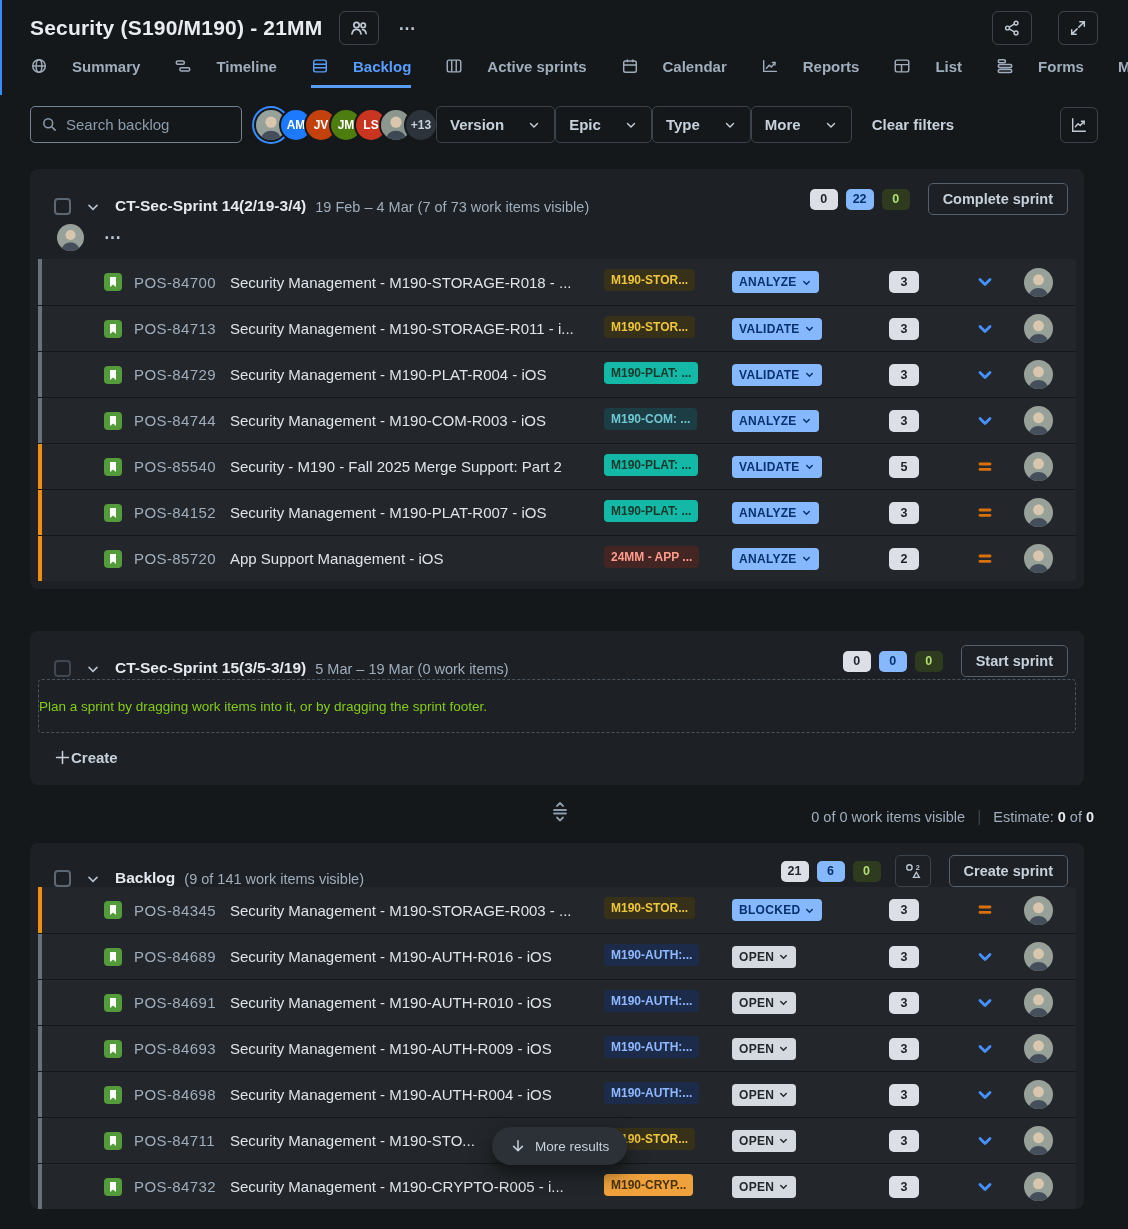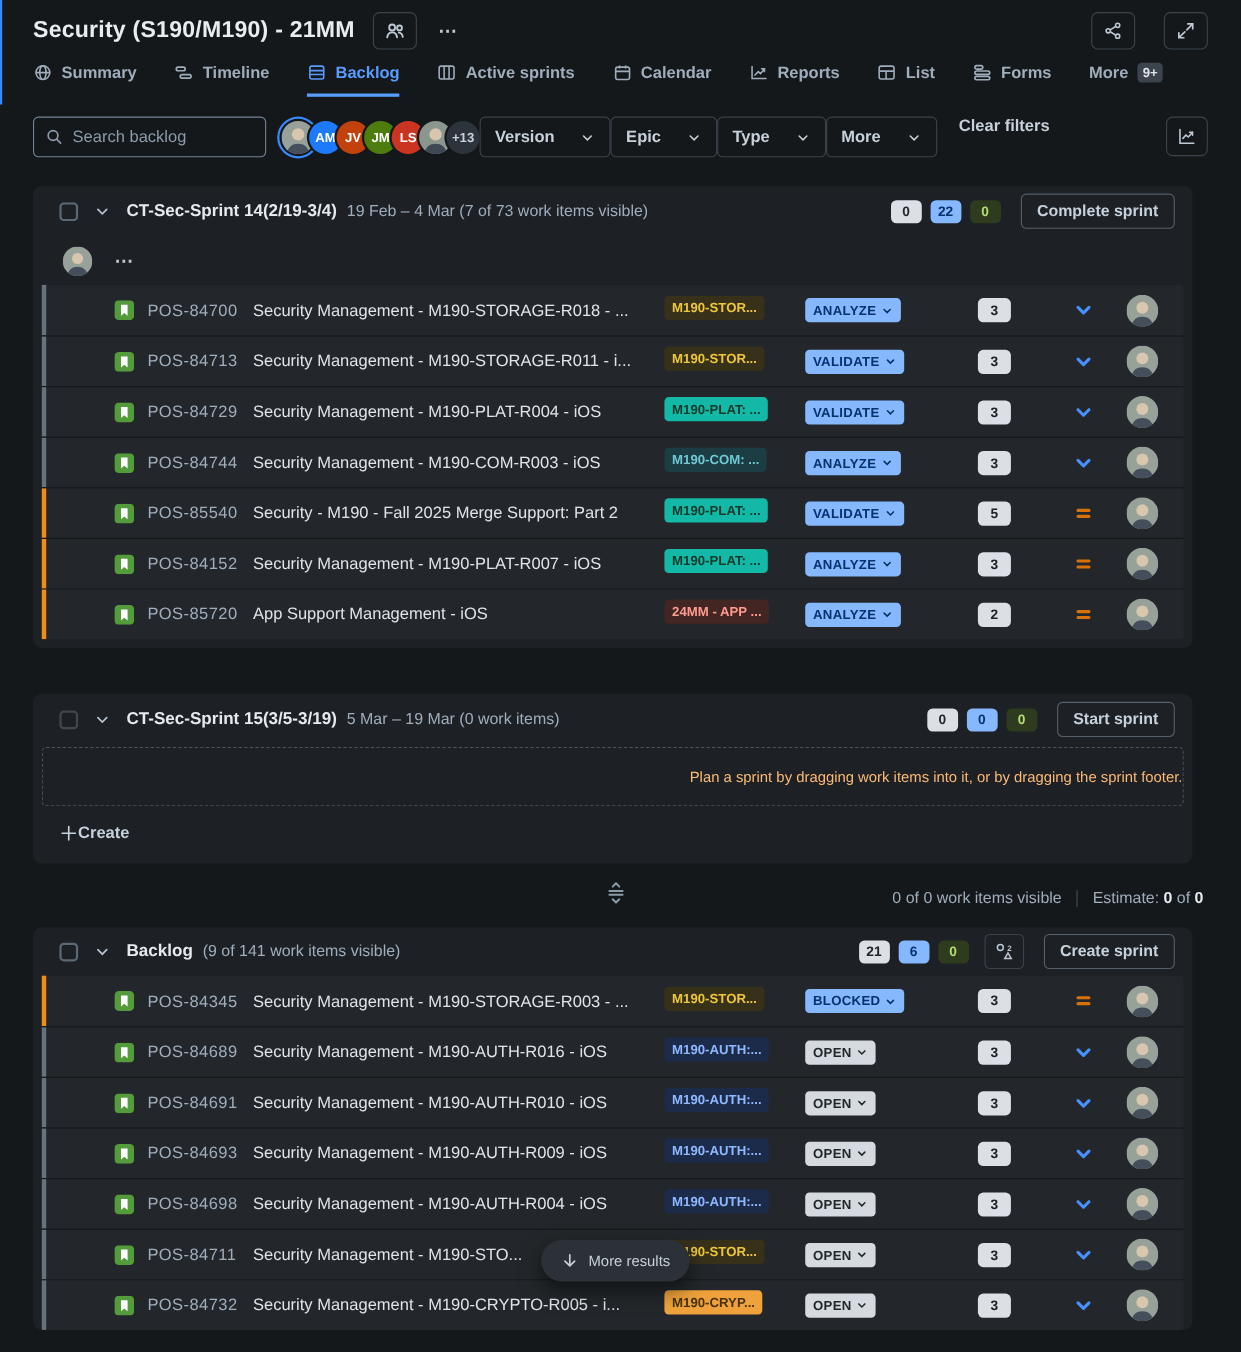--- a/index.html
+++ b/index.html
@@ -10,40 +10,40 @@
   
   .titlebar{display:flex;align-items:center;padding:10px 30px 0 30px;height:46px}
   .page-title{font-size:21px;font-weight:bold;color:#E8EDF2;letter-spacing:.2px}
   .icobtn{width:40px;height:34px;border:1px solid #3B444C;border-radius:6px;display:flex;align-items:center;justify-content:center;color:#BFC9D4;background:transparent;cursor:pointer}
   .ellip{color:#BFC9D4;font-size:17px;font-weight:bold;letter-spacing:1px;cursor:pointer}
   .titlebar .icobtn{margin-left:16px}
   .titlebar .ellip{margin-left:20px}
   .tb-right{margin-left:auto;display:flex;gap:10px}
   
   .tabs{display:flex;align-items:flex-end;gap:34px;padding:4px 30px 0 30px;height:42px}
-  .tab{display:flex;align-items:center;gap:8px;color:#9FADBC;font-size:15px;font-weight:600;padding-bottom:10px;border-bottom:3px solid transparent;cursor:pointer;white-space:nowrap}
+  .tab{display:flex;align-items:center;gap:24px;color:#9FADBC;font-size:15px;font-weight:600;padding-bottom:10px;border-bottom:3px solid transparent;cursor:pointer;white-space:nowrap}
   .tab.active{color:#579DFF;border-bottom-color:#579DFF}
   .tab .badge9{background:#3B444C;color:#DEE4EA;font-size:12px;font-weight:bold;border-radius:4px;padding:2px 5px}
   
-  .toolbar{display:flex;padding:18px 30px 0 30px}
+  .toolbar{display:flex;align-items:center;padding:18px 30px 0 30px}
   .search{display:flex;align-items:center;gap:8px;width:212px;height:37px;border:1.5px solid #738496;border-radius:5px;padding:0 10px;color:#8C9BAB;background:transparent}
   .search input{background:transparent;border:none;outline:none;color:#DEE4EA;font-size:15px;width:150px}
   .search input::placeholder{color:#8C9BAB}
   .avstack{display:flex;align-items:center;margin-left:14px}
   .av{width:30px;height:30px;border-radius:50%;display:flex;align-items:center;justify-content:center;font-size:12px;font-weight:bold;color:#fff;box-shadow:0 0 0 2px #15181B;margin-left:-5px;cursor:pointer;overflow:hidden;flex:none}
   .av:first-child{margin-left:0}
   .av.ring{box-shadow:0 0 0 2px #15181B,0 0 0 4px #388BFF}
   .c-am{background:#1D7AFC}.c-jv{background:#c2410c}.c-jm{background:#4d7c0f}.c-ls{background:#CA3521}
   .c-over{background:#2C333A;color:#C7D1DB;font-size:12px}
   .fbtn{display:flex;align-items:center;gap:23px;height:37px;border:1px solid #3A434B;border-radius:5px;padding:0 13px;color:#C7D1DB;font-size:15px;font-weight:600;background:transparent;cursor:pointer;white-space:nowrap}
   .clear{margin-left:20px;color:#C7D1DB;font-size:15px;font-weight:600;cursor:pointer}
   .toolbar .icobtn{margin-left:auto;width:38px;height:36px}
   
   .card{background:#1D2125;border-radius:8px;margin-left:30px;width:1054px}
-  .card-head{display:flex;align-items:center;height:46px;padding:0 16px 0 24px}
+  .card-head{display:flex;align-items:flex-end;height:46px;padding:0 16px 0 24px}
   .chk{width:17px;height:17px;border:2px solid #5C6874;border-radius:4px;background:transparent;flex:none;cursor:pointer}
   .chk.dim{opacity:.55}
   .head-chev{margin-left:14px;color:#B6C2CF;cursor:pointer}
   .s-name{margin-left:14px;font-size:15.5px;font-weight:bold;color:#E5EAF0;white-space:nowrap;cursor:pointer}
   .s-meta{margin-left:9px;font-size:14.5px;color:#9FADBC;white-space:nowrap}
   .head-right{margin-left:auto;display:flex;align-items:center;gap:8px}
   .cbadge{min-width:28px;height:21px;border-radius:5px;display:flex;align-items:center;justify-content:center;font-size:12.5px;font-weight:bold;padding:0 7px}
   .bg-light{background:#DCE0E6;color:#22272B}
   .bg-blue{background:#85B8FF;color:#09326C}
   .bg-green{background:#2E3B1E;color:#B3DF72}
@@ -72,21 +72,21 @@
   .stcell{width:132px;flex:none;padding-left:6px}
   .loz{display:inline-flex;align-items:center;gap:4px;font-size:12px;font-weight:bold;border-radius:4px;padding:4px 7px;cursor:pointer;letter-spacing:.3px}
   .lz-blue{background:#85B8FF;color:#09326C}
   .lz-gray{background:#D5DAE0;color:#22272B}
   .estcell{width:92px;flex:none;display:flex;justify-content:center}
   .est{min-width:30px;height:22px;background:#DCE0E6;color:#1D2125;font-size:12.5px;font-weight:bold;border-radius:5px;display:flex;align-items:center;justify-content:center;padding:0 6px;cursor:pointer}
   .pricell{width:70px;flex:none;display:flex;justify-content:center}
   .avcell{width:56px;flex:none;display:flex;justify-content:flex-start;padding-left:4px}
   .rowav{width:29px;height:29px;border-radius:50%;overflow:hidden;cursor:pointer;flex:none}
   
-  .dropzone{margin:2px 8px 0 8px;height:54px;border:1.5px dashed #4A545E;border-radius:4px;display:flex;align-items:center;justify-content:flex-end;color:#fdba74;font-size:13.5px}
+  .dropzone{margin:2px 8px 0 8px;height:54px;border:1.5px dashed #4A545E;border-radius:4px;display:flex;align-items:center;justify-content:flex-start;color:#84cc16;font-size:13.5px}
   .create-row{display:flex;align-items:center;height:48px;padding-left:24px;color:#C7D1DB;font-size:15px;font-weight:600;cursor:pointer}
   
   .between{position:relative;height:52px;margin:6px 30px 0 30px;display:flex;align-items:center}
   .draghandle{position:absolute;left:519px;top:10px;color:#8C9BAB;cursor:row-resize}
   .between-right{margin-left:auto;display:flex;align-items:center;font-size:14.5px;color:#9FADBC}
   .between-right .sep{color:#39424A;margin:0 12px;font-size:16px}
   .between-right b{color:#E5EAF0;margin:0 4px;font-weight:bold}
   
   .morepill{position:absolute;left:492px;top:1127px;height:38px;display:flex;align-items:center;gap:9px;background:#2B3137;border-radius:20px;padding:0 18px;color:#C7D1DB;font-size:13.5px;box-shadow:0 8px 20px rgba(0,0,0,.55);cursor:pointer;z-index:5}
   .gaptop1{margin-top:26px}.gaptop2{margin-top:42px}.gaptop3{margin-top:0px}

